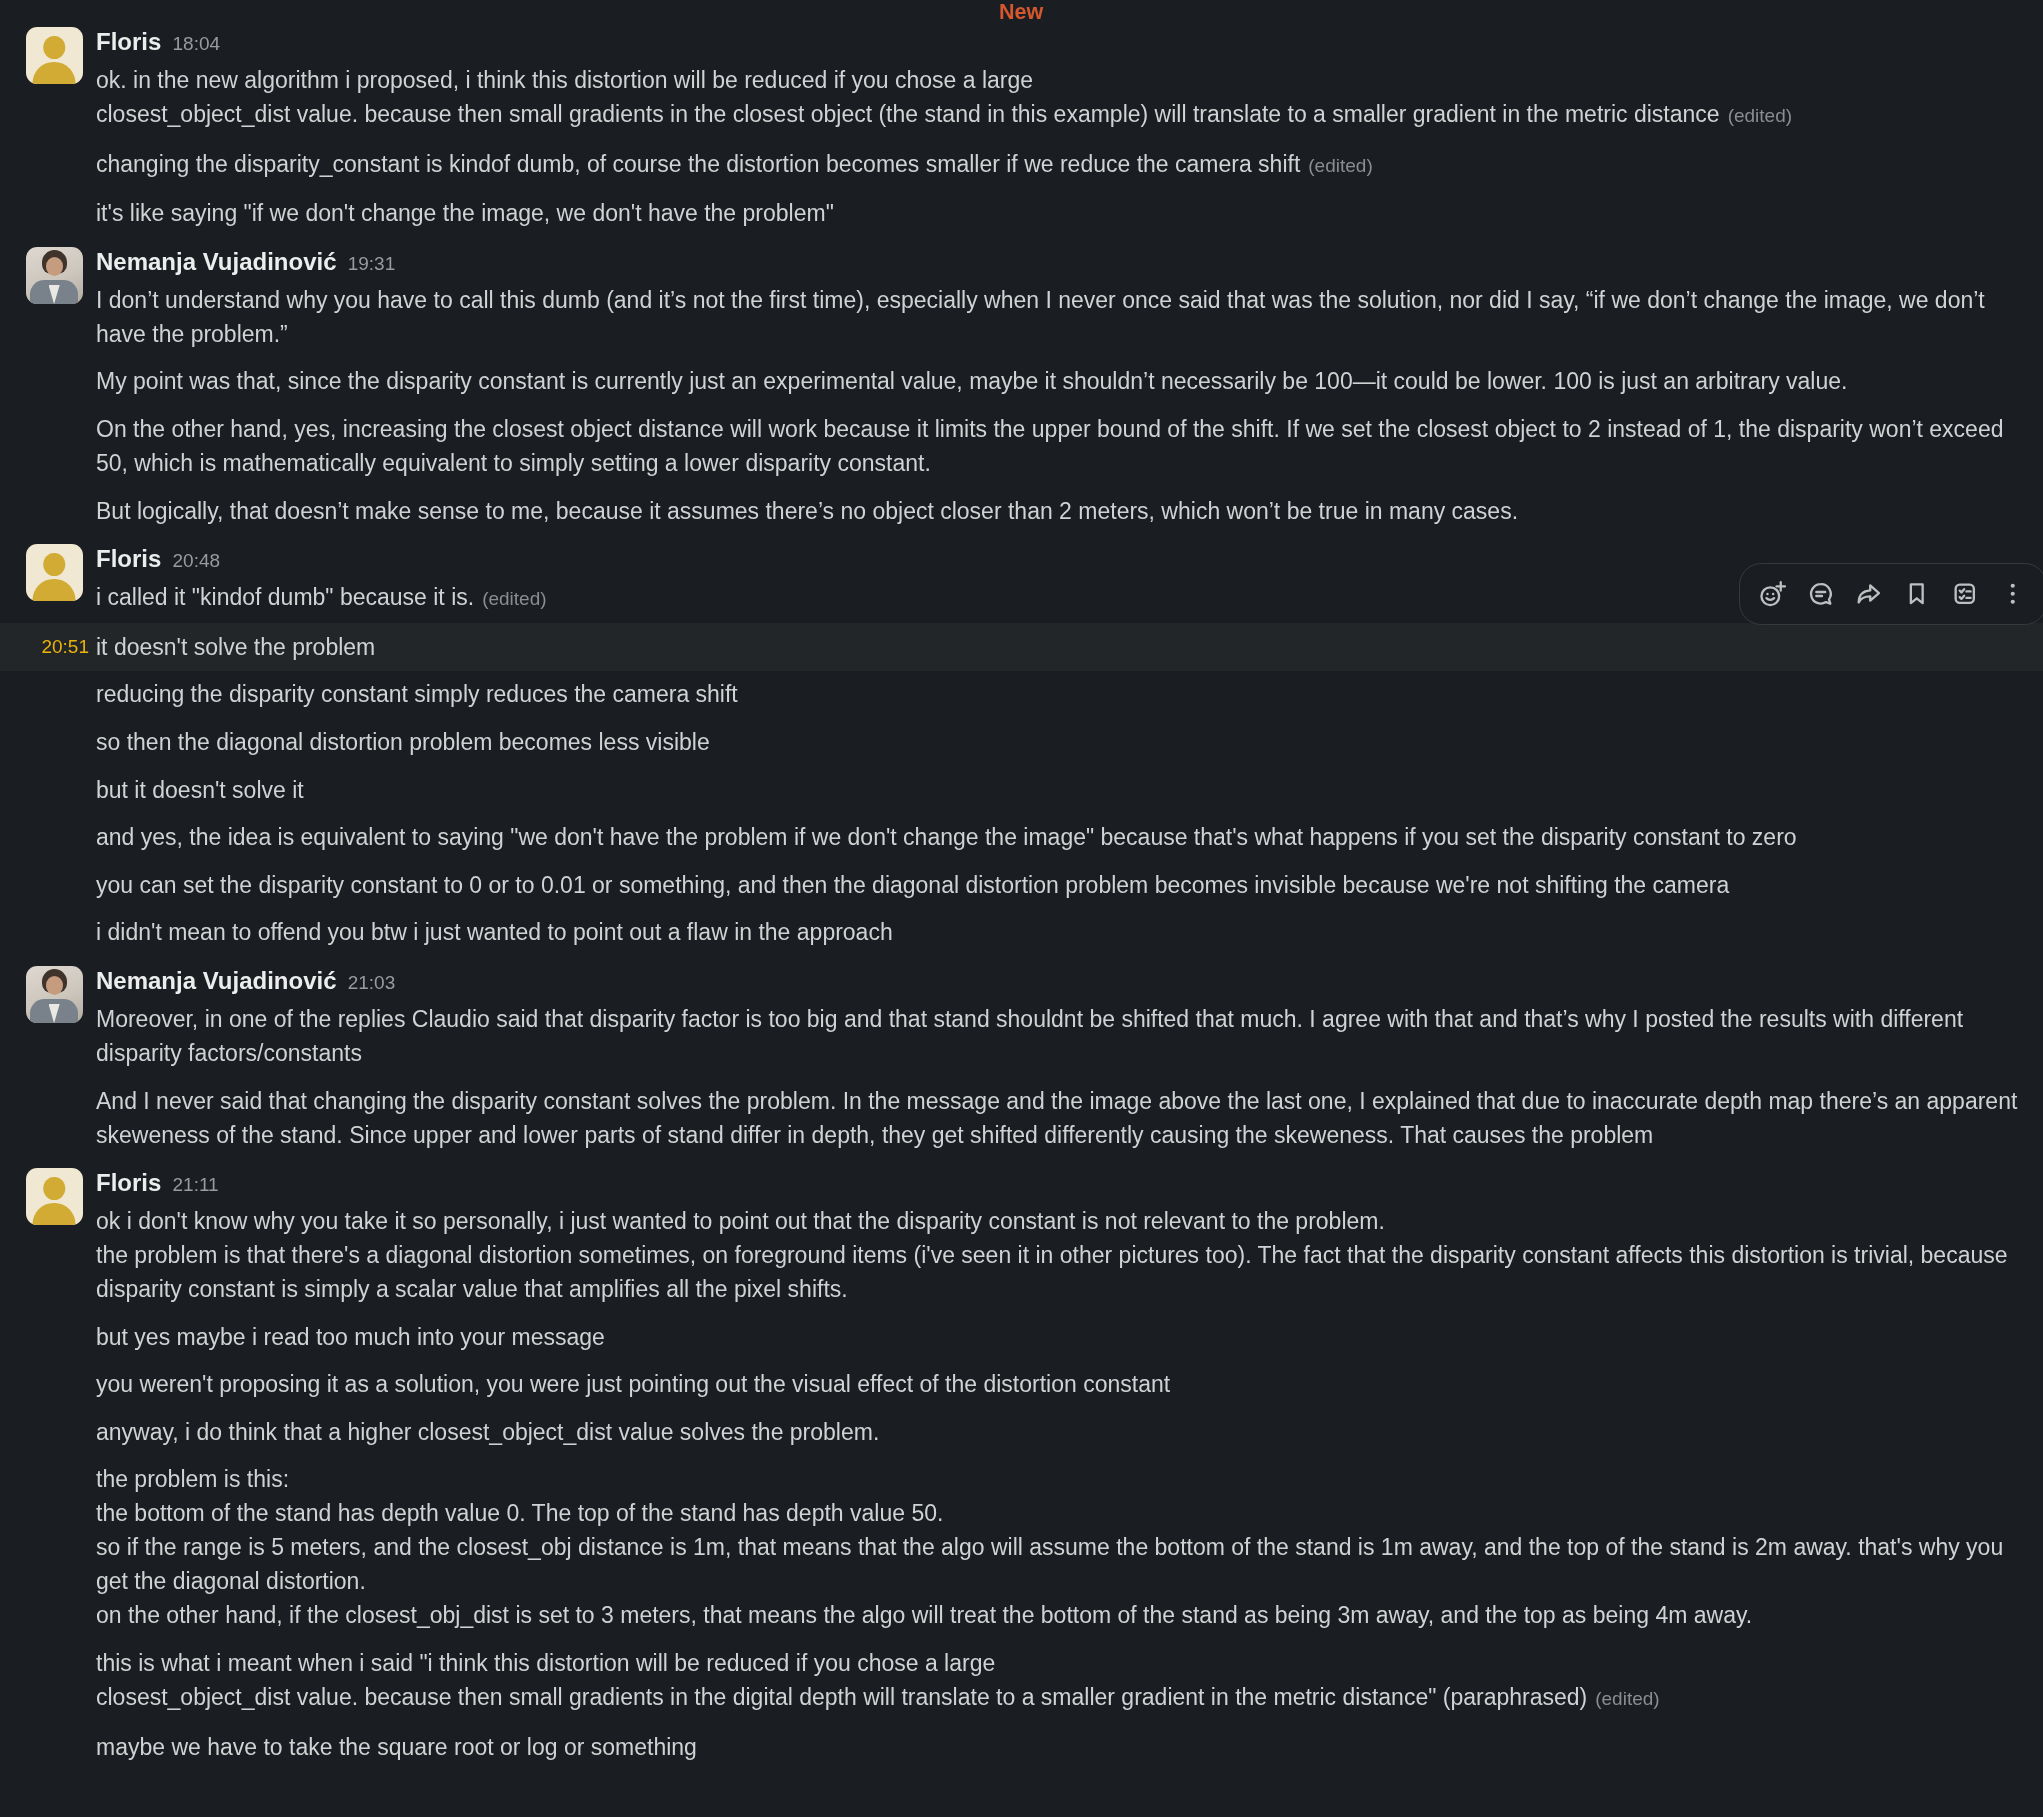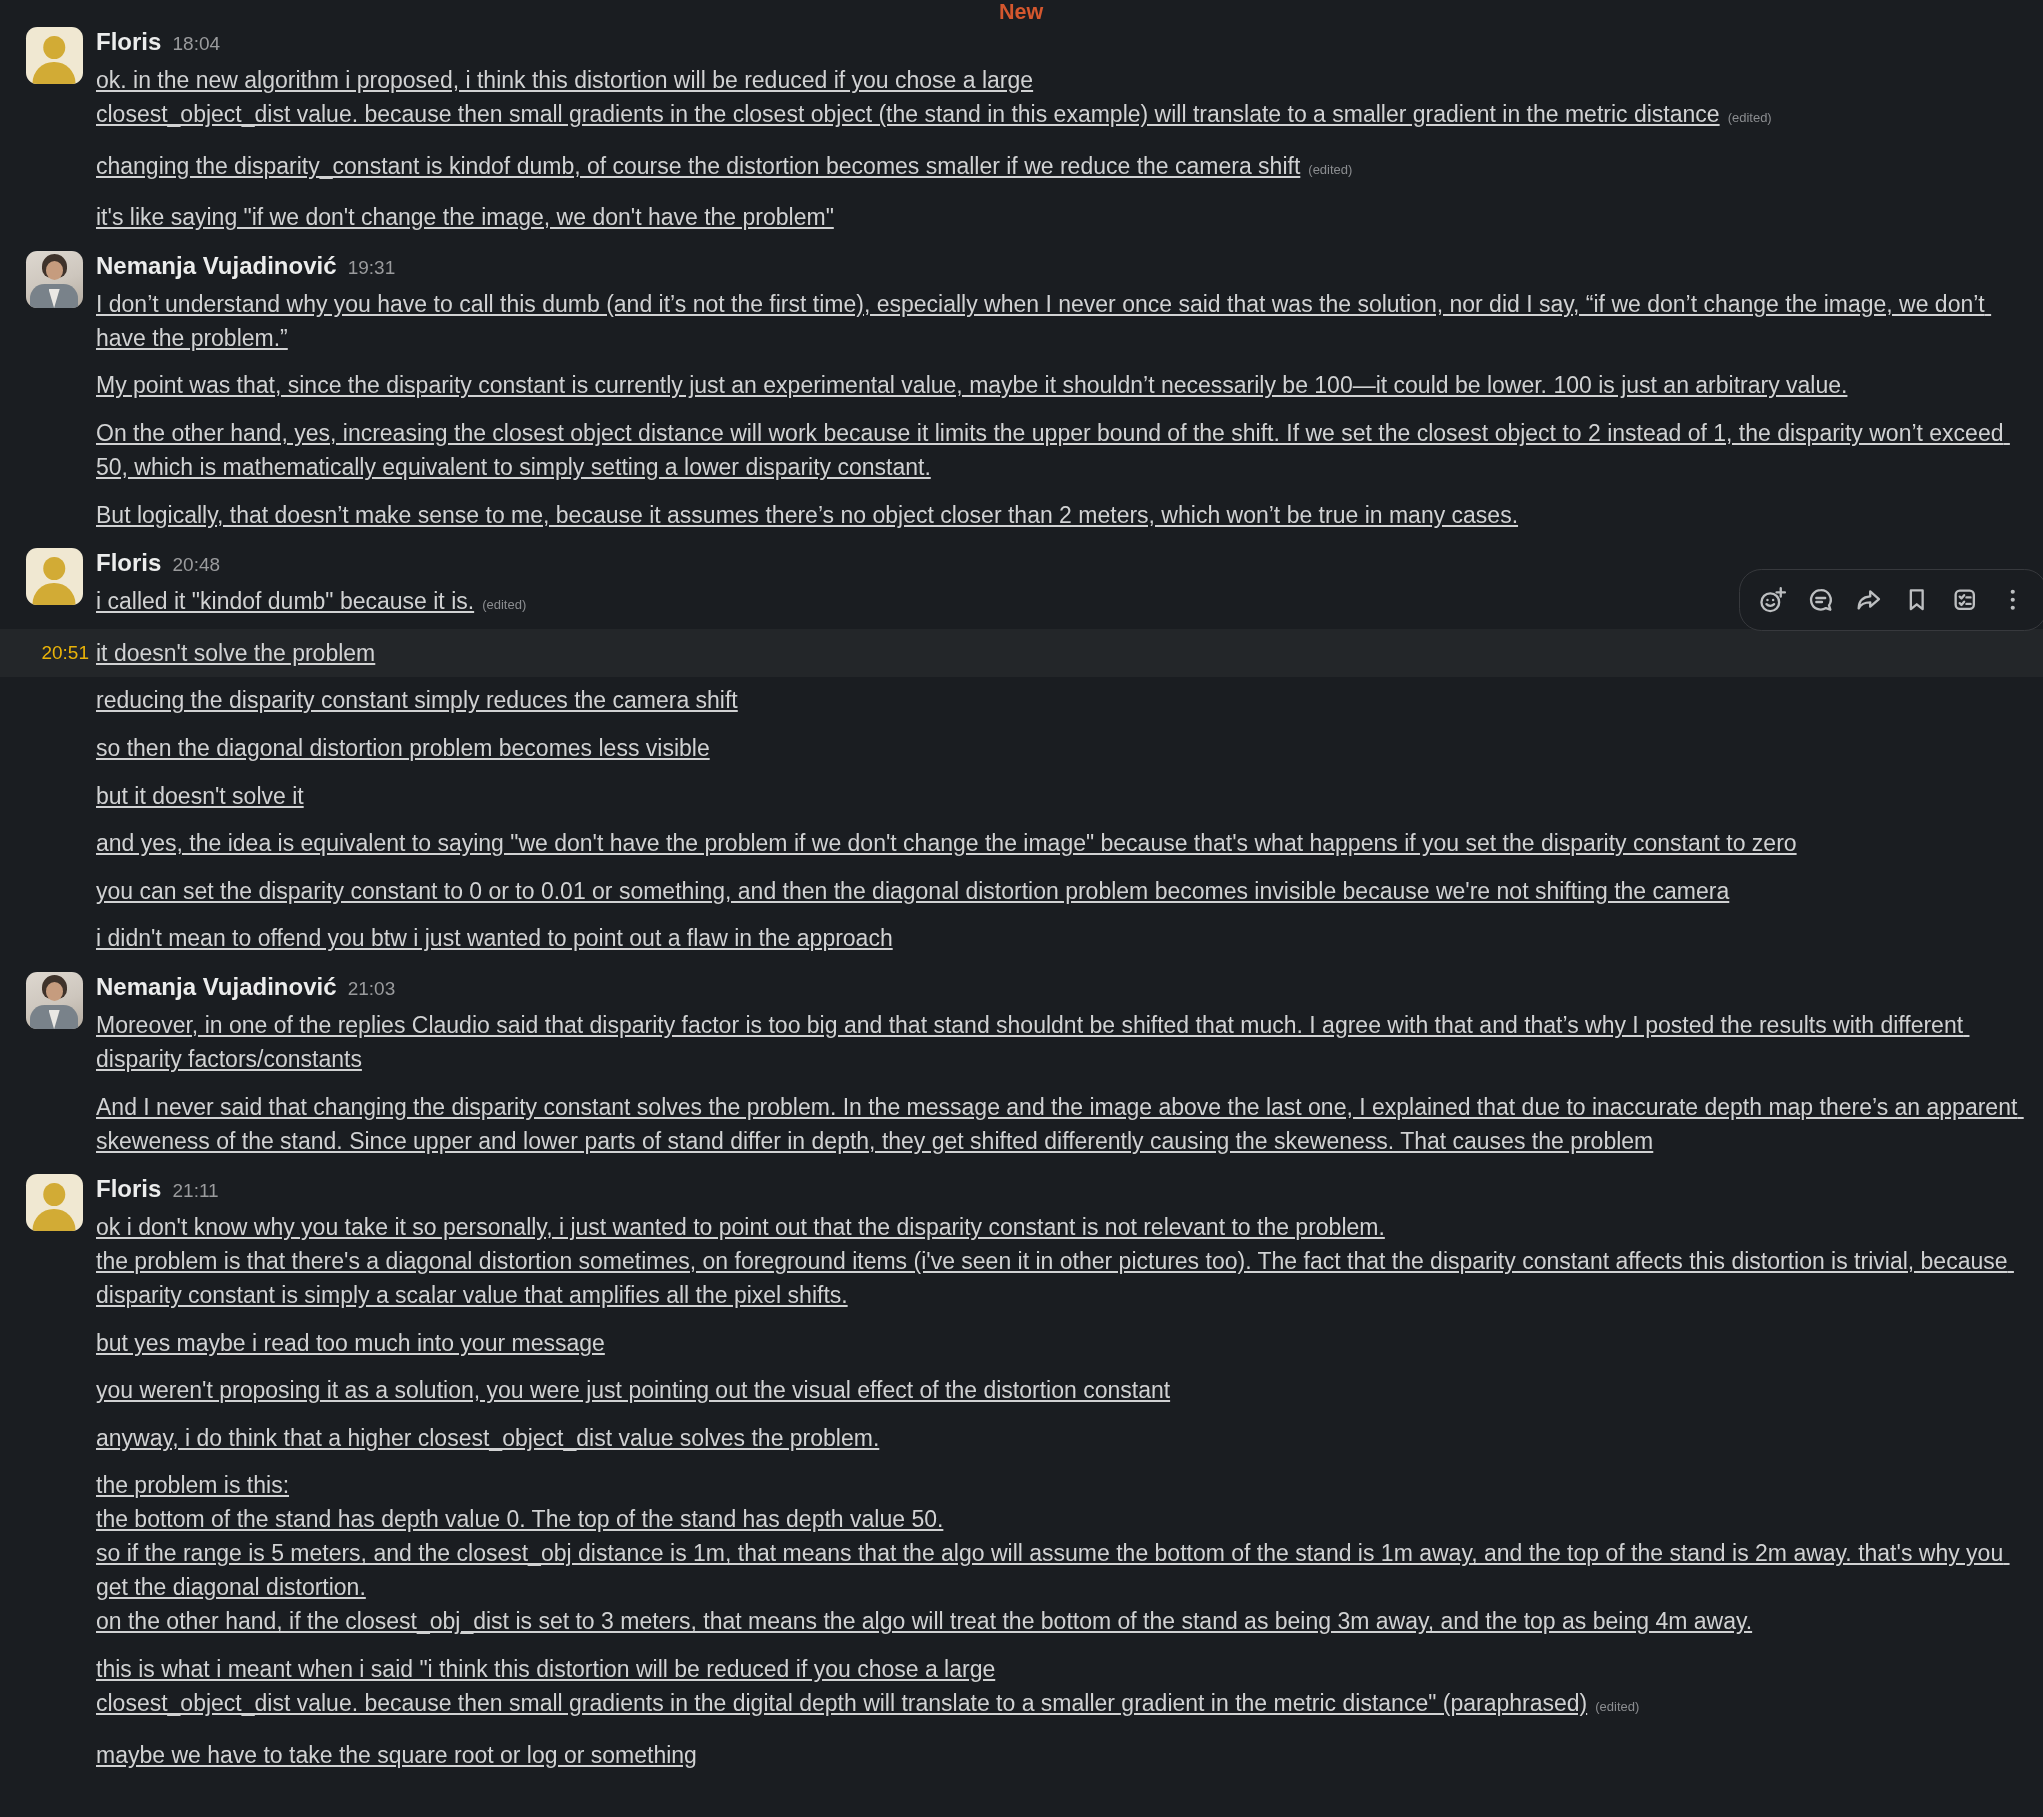--- a/index.html
+++ b/index.html
@@ -25,22 +25,22 @@
   .av-nemanja{background:linear-gradient(160deg,#ded8d0 0%,#cdc6bd 55%,#b3aba0 100%);}
   .nv-hair{position:absolute;top:3.2px;left:16px;width:25.5px;height:24px;border-radius:12.8px 12.8px 9.6px 9.6px;background:#3f332b;}
   .nv-face{position:absolute;top:10.4px;left:20px;width:17.6px;height:19px;border-radius:50%;background:#c69c7e;}
   .nv-body{position:absolute;bottom:-6.4px;left:4.8px;width:48px;height:30px;border-radius:14.4px 14.4px 0 0;background:#79828a;}
   .nv-shirt{position:absolute;bottom:0;left:23px;width:11.2px;height:19px;background:#eae8e4;clip-path:polygon(0 0,100% 0,50% 100%);}
   .content{flex:1;min-width:0;}
   .header{line-height:35px;white-space:nowrap;}
   .name{font-size:24px;font-weight:700;color:#eceded;cursor:pointer;}
   .htime{font-size:19px;color:#9a9b9d;margin-left:11.2px;cursor:pointer;}
   .block{position:relative;margin-bottom:13.6px;line-height:34px;font-size:23px;}
-  .mtext{white-space:pre-wrap;text-decoration:underline;}
-  .edited{font-size:13px;color:#8b8d90;margin-left:8px;white-space:nowrap;}
+  .mtext{white-space:pre-wrap;}
+  .edited{font-size:19px;color:#8b8d90;margin-left:8px;white-space:nowrap;}
   .block.hovered::before{content:"";position:absolute;left:-96px;right:-24px;top:-7.2px;bottom:-7.2px;
     background:#232629;z-index:-1;}
   .gutter-time{position:absolute;left:-96px;width:89px;text-align:right;top:50%;transform:translateY(-50%);
     font-size:19px;color:#eab308;cursor:pointer;}
   
   .hover-toolbar{position:absolute;top:-67px;right:-12.8px;height:62px;display:flex;align-items:center;
     gap:8px;padding:0 12.8px;background:#1a1d21;border:1.6px solid #37393d;border-radius:22.3px;z-index:5;box-sizing:border-box;}
   .tb-btn{width:40px;height:43px;display:flex;align-items:center;justify-content:center;border-radius:6.4px;cursor:pointer;}
   .tb-btn svg{width:29.5px;height:29.5px;stroke:#bdbfc1;fill:none;stroke-width:1.9;stroke-linecap:round;stroke-linejoin:round;}
   .tb-btn svg .fillme{fill:#bdbfc1;stroke:none;}

